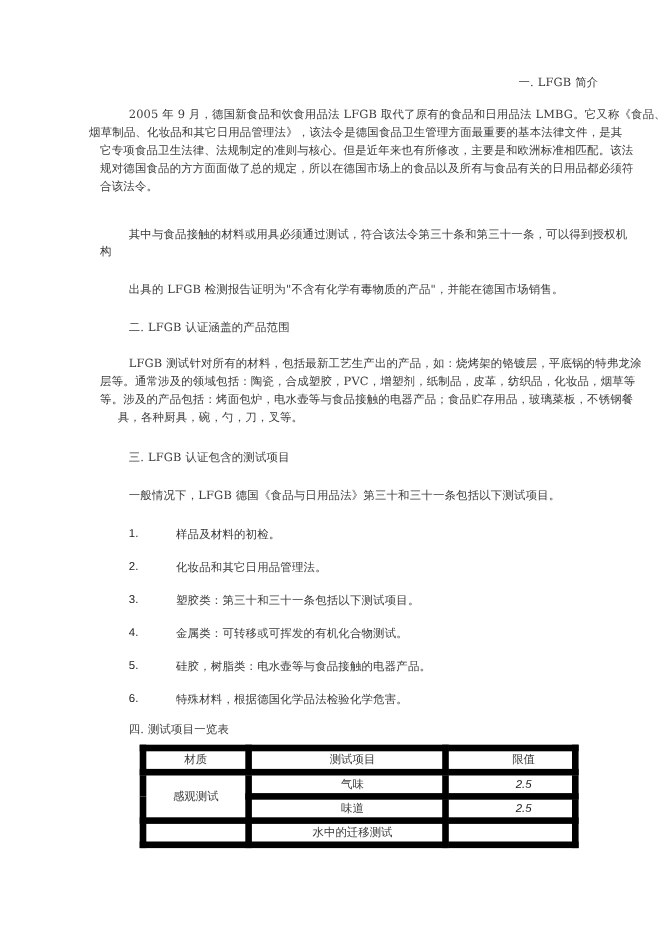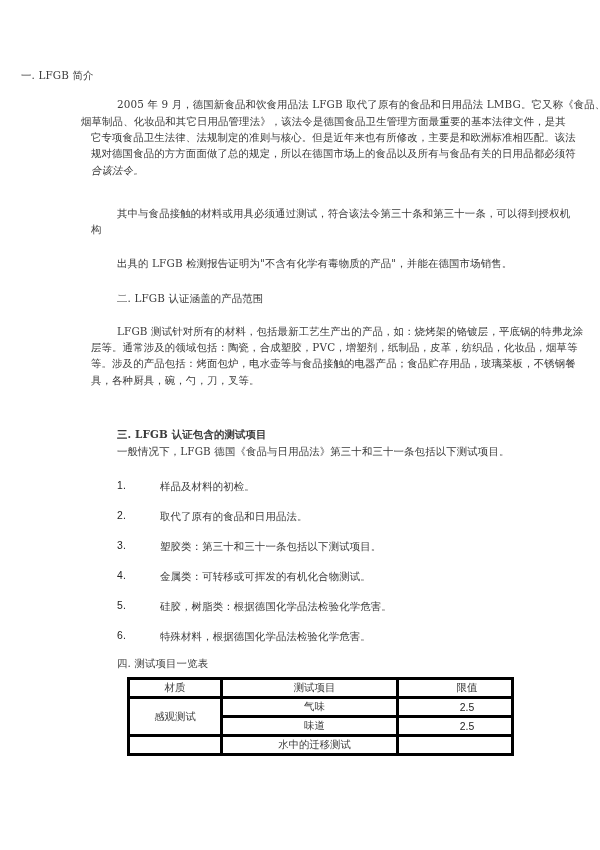--- a/index.html
+++ b/index.html
@@ -1,73 +1,73 @@
 <!DOCTYPE html>
 <html><head>
 <meta charset="utf-8">
 <style>
   html, body { margin:0; padding:0; background:#ffffff; }
   body { width:600px; height:850px; position:relative; overflow:hidden;
          font-family:"DejaVu Serif","Liberation Serif",serif; color:#333; }
   .page { position:absolute; left:0; top:0; width:600px; height:850px; }
   .ln { position:absolute; font-size:10.4px; line-height:14px; white-space:nowrap; color:#3a3a3a; letter-spacing:0.15px; }
-  .title { left:0; width:544px; text-align:left; top:68px;padding-left:21px; }
+  .title { left:0; width:544px; text-align:right; top:68px; }
   .num { font-family:"Liberation Sans","DejaVu Sans",sans-serif; color:#222; }
   table.tbl { position:absolute; left:127px; top:677px; border-collapse:collapse;
               font-size:10.4px; color:#3a3a3a; }
-  table.tbl td { border:3px solid #000000; padding:0 0 0 0; height:16px; vertical-align:middle;text-align:center; }
+  table.tbl td { border:6px solid #000000; padding:0 0 0 0; height:16px; vertical-align:middle;text-align:center; }
   .c1 { width:90px; text-align:center; }
   .c2 { width:163px; padding-left:10px !important;font-family:Liberation Serif, serif; }
   .c3 { width:88px; padding-left:24px !important; }
-  .c3.val { font-family:"Liberation Sans","DejaVu Sans",sans-serif; color:#222; }
+  .c3.val { font-family:"Liberation Sans","DejaVu Sans",sans-serif; color:#222;font-style:italic; }
 </style>
 </head>
 <body>
 
 <div class="page">
 
   <div class="ln title">一. LFGB 简介</div>
 
   <div class="ln" style="left:117px;top:97px;">2005 年 9 月，德国新食品和饮食用品法 LFGB 取代了原有的食品和日用品法 LMBG。它又称《食品、</div>
   <div class="ln" style="left:81px;top:114px;">烟草制品、化妆品和其它日用品管理法》，该法令是德国食品卫生管理方面最重要的基本法律文件，是其</div>
   <div class="ln" style="left:91px;top:130px;">它专项食品卫生法律、法规制定的准则与核心。但是近年来也有所修改，主要是和欧洲标准相匹配。该法</div>
   <div class="ln" style="left:91px;top:146px;">规对德国食品的方方面面做了总的规定，所以在德国市场上的食品以及所有与食品有关的日用品都必须符</div>
-  <div class="ln" style="left:91px;top:163px;font-style:italic;">合该法令。</div>
+  <div class="ln" style="left:91px;top:163px;">合该法令。</div>
 
   <div class="ln" style="left:117px;top:206px;">其中与食品接触的材料或用具必须通过测试，符合该法令第三十条和第三十一条，可以得到授权机</div>
   <div class="ln" style="left:91px;top:222px;">构</div>
 
   <div class="ln" style="left:117px;top:256px;">出具的 LFGB 检测报告证明为"不含有化学有毒物质的产品"，并能在德国市场销售。</div>
 
   <div class="ln" style="left:117px;top:291px;">二. LFGB 认证涵盖的产品范围</div>
 
   <div class="ln" style="left:117px;top:324px;">LFGB 测试针对所有的材料，包括最新工艺生产出的产品，如：烧烤架的铬镀层，平底锅的特弗龙涂</div>
   <div class="ln" style="left:91px;top:340px;">层等。通常涉及的领域包括：陶瓷，合成塑胶，PVC，增塑剂，纸制品，皮革，纺织品，化妆品，烟草等</div>
   <div class="ln" style="left:91px;top:356px;">等。涉及的产品包括：烤面包炉，电水壶等与食品接触的电器产品；食品贮存用品，玻璃菜板，不锈钢餐</div>
-  <div class="ln" style="left:91px;top:373px;">具，各种厨具，碗，勺，刀，叉等。</div>
+  <div class="ln" style="left:107px;top:373px;">具，各种厨具，碗，勺，刀，叉等。</div>
 
-  <div class="ln" style="left:117px;top:427px;font-weight:bold;">三. LFGB 认证包含的测试项目</div>
+  <div class="ln" style="left:117px;top:409px;">三. LFGB 认证包含的测试项目</div>
 
   <div class="ln" style="left:117px;top:444px;text-align:right;">一般情况下，LFGB 德国《食品与日用品法》第三十和三十一条包括以下测试项目。</div>
 
   <div>
     <div class="ln num" style="left:117px;top:479px;">1.</div>
     <div class="ln" style="left:160px;top:479px;">样品及材料的初检。</div>
 
     <div class="ln num" style="left:117px;top:509px;">2.</div>
-    <div class="ln" style="left:160px;top:509px;">取代了原有的食品和日用品法。</div>
+    <div class="ln" style="left:160px;top:509px;">化妆品和其它日用品管理法。</div>
 
     <div class="ln num" style="left:117px;top:539px;">3.</div>
     <div class="ln" style="left:160px;top:539px;">塑胶类：第三十和三十一条包括以下测试项目。</div>
 
     <div class="ln num" style="left:117px;top:569px;">4.</div>
     <div class="ln" style="left:160px;top:569px;">金属类：可转移或可挥发的有机化合物测试。</div>
 
     <div class="ln num" style="left:117px;top:599px;">5.</div>
-    <div class="ln" style="left:160px;top:599px;">硅胶，树脂类：根据德国化学品法检验化学危害。</div>
+    <div class="ln" style="left:160px;top:599px;">硅胶，树脂类：电水壶等与食品接触的电器产品。</div>
 
     <div class="ln num" style="left:117px;top:629px;">6.</div>
     <div class="ln" style="left:160px;top:629px;">特殊材料，根据德国化学品法检验化学危害。</div>
   </div>
 
   <div class="ln" style="left:117px;top:656px;text-align:center;">四. 测试项目一览表</div>
 
   <table class="tbl">
     <tbody>
         <tr>

